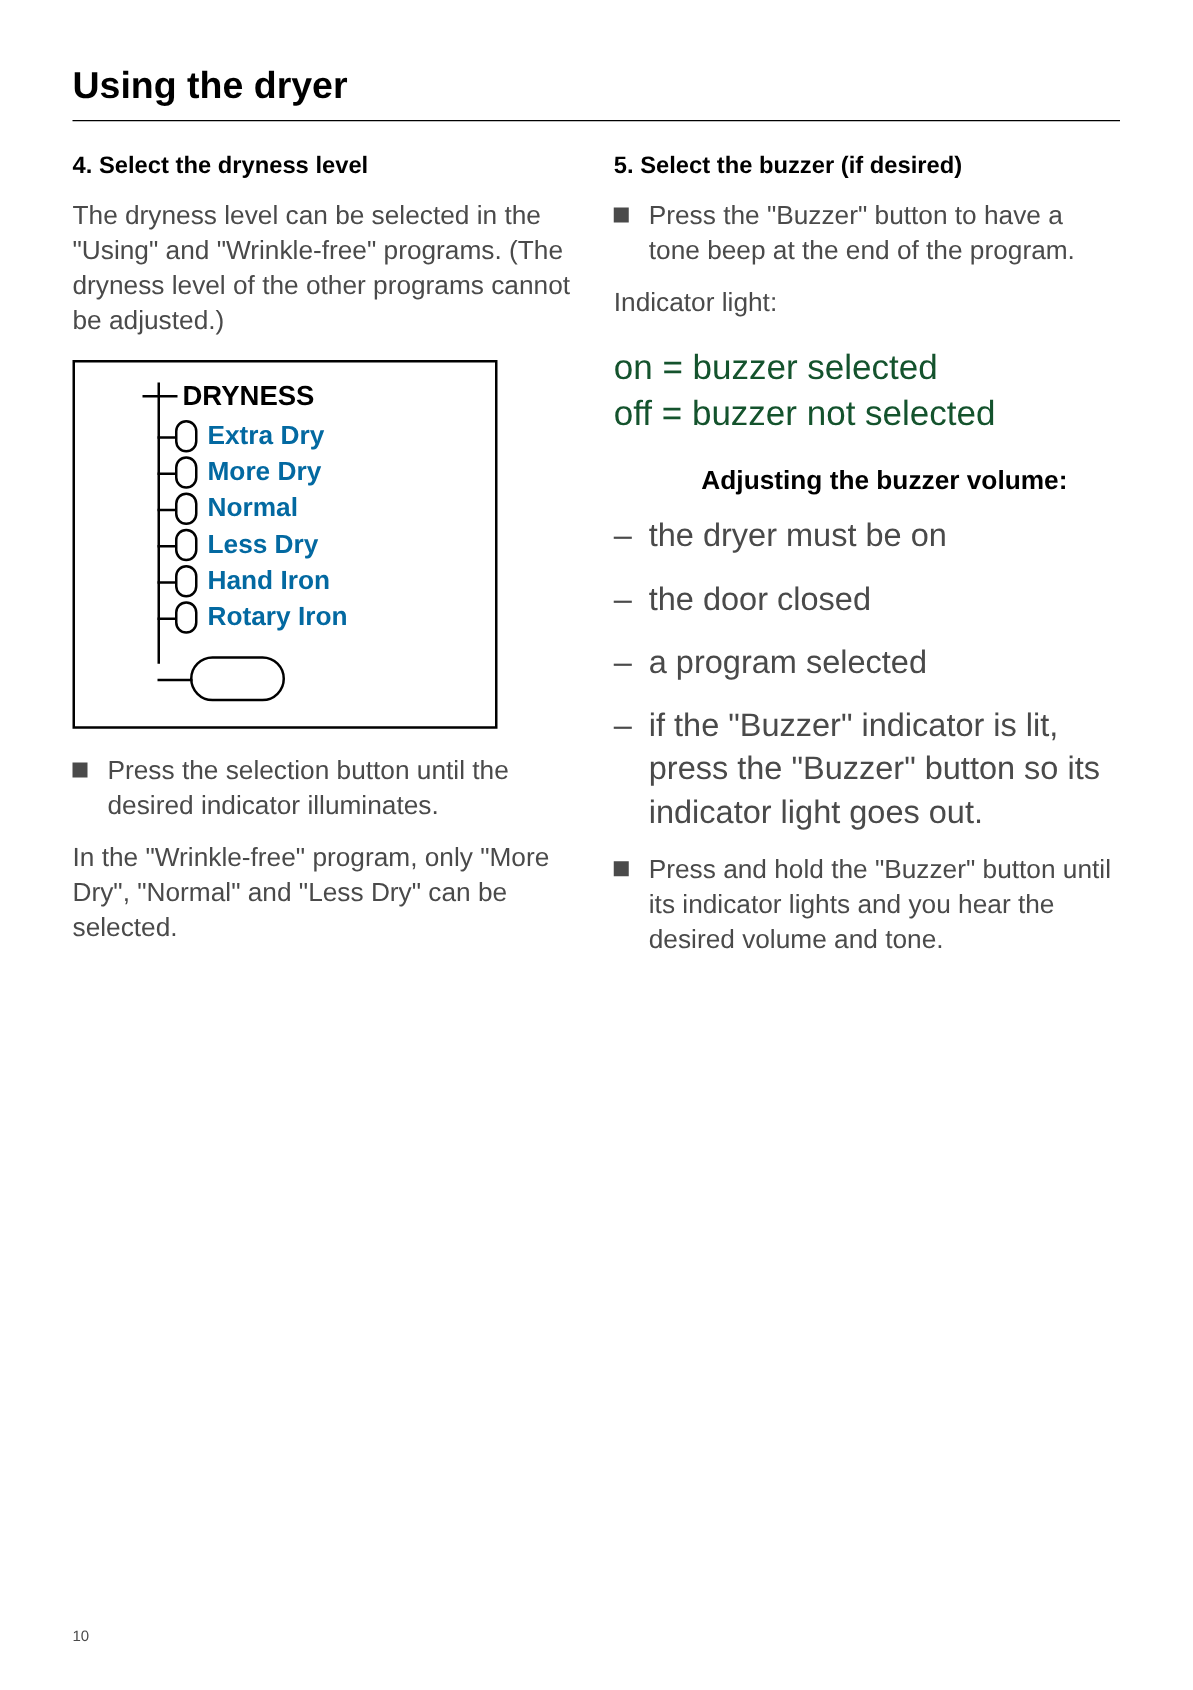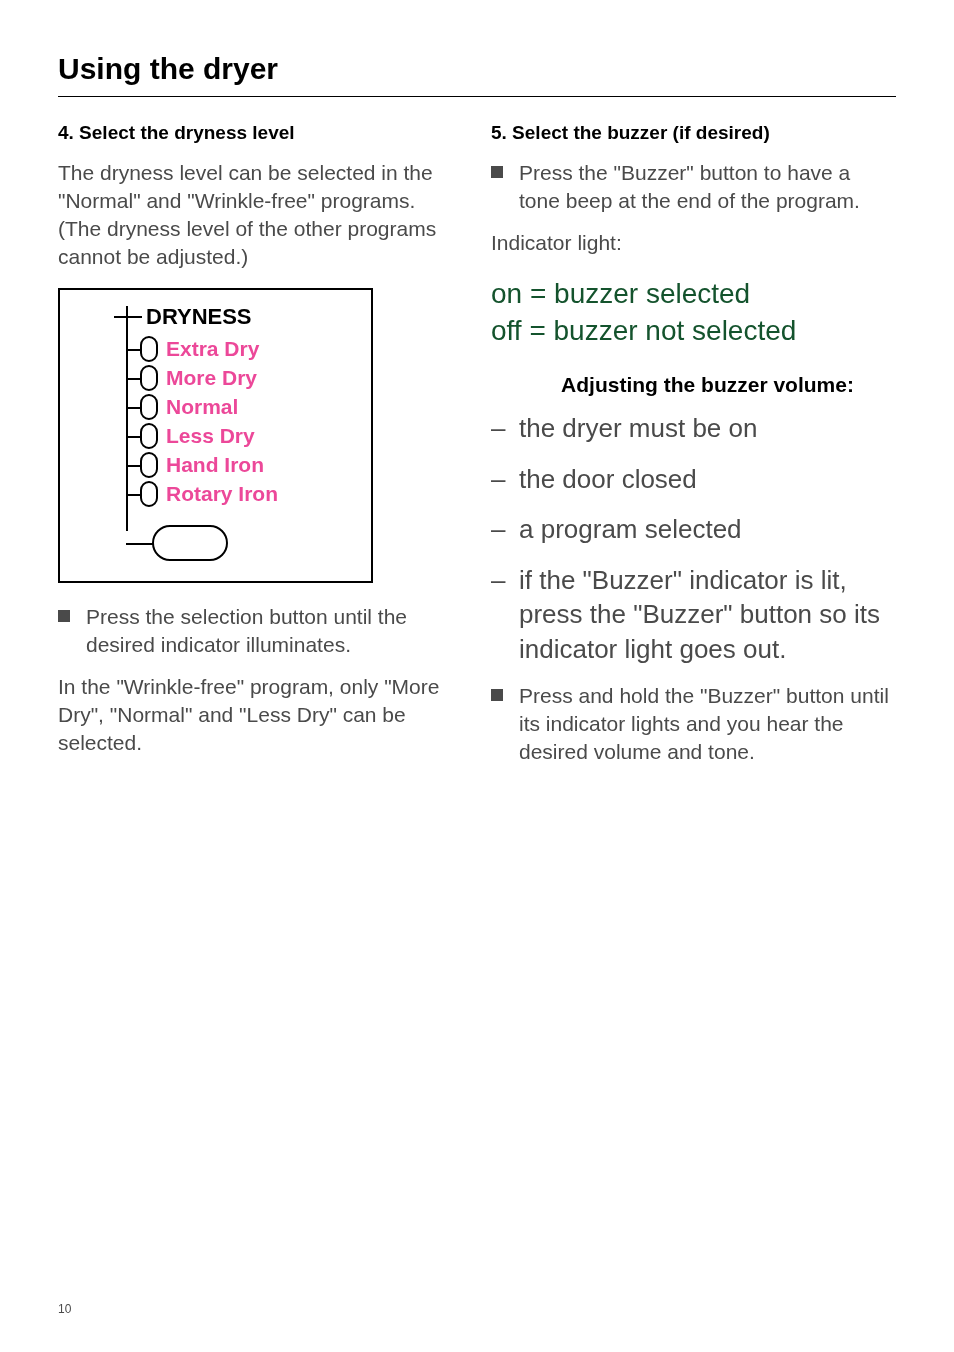--- a/index.html
+++ b/index.html
@@ -96,21 +96,21 @@
     color: #4a4a4a;
   }
   .indicator-block {
     font-size: 28px;
     color: #14532d;
     line-height: 1.33;
     margin-bottom: 18px;
   }
   .dryness-figure {
     border: 2px solid #000;
-    width: 315px;
+    width: 340px;
     padding: 14px 18px 20px 54px;
     margin-bottom: 20px;
     position: relative;
   }
   .dryness-label {
     font-size: 22px;
     font-weight: bold;
     color: #000;
     margin-bottom: 6px;
     margin-left: 32px;
@@ -149,21 +149,21 @@
     width: 18px;
     height: 26px;
     border: 2px solid #000;
     border-radius: 9px;
     flex-shrink: 0;
     margin-left: 26px;
   }
   .dryness-row span {
     font-size: 21px;
     font-weight: bold;
-    color: #ec4899;
+    color: #0369a1;
   }
   .oval-btn {
     width: 76px;
     height: 36px;
     border: 2.5px solid #000;
     border-radius: 22px;
     margin-top: 18px;
     margin-left: 38px;
     position: relative;
   }
@@ -196,21 +196,21 @@
 </head>
 <body>
 
 <h1 class="page-title">Using the dryer</h1>
 <hr class="title-rule">
 
 <div class="columns">
 
   <div class="col">
     <h2 class="section-heading">4. Select the dryness level</h2>
-    <p class="body-text">The dryness level can be selected in the "Normal" and "Wrinkle-free" programs. (The dryness level of the other programs cannot be adjusted.)</p>
+    <p class="body-text">The dryness level can be selected in the "Using" and "Wrinkle-free" programs. (The dryness level of the other programs cannot be adjusted.)</p>
 
     <div class="dryness-figure">
       <div class="dryness-label">DRYNESS</div>
       <div class="dryness-options">
         <div class="dryness-row">
           <div class="ind-light"></div>
           <span>Extra Dry</span>
         </div>
         <div class="dryness-row">
           <div class="ind-light"></div>

